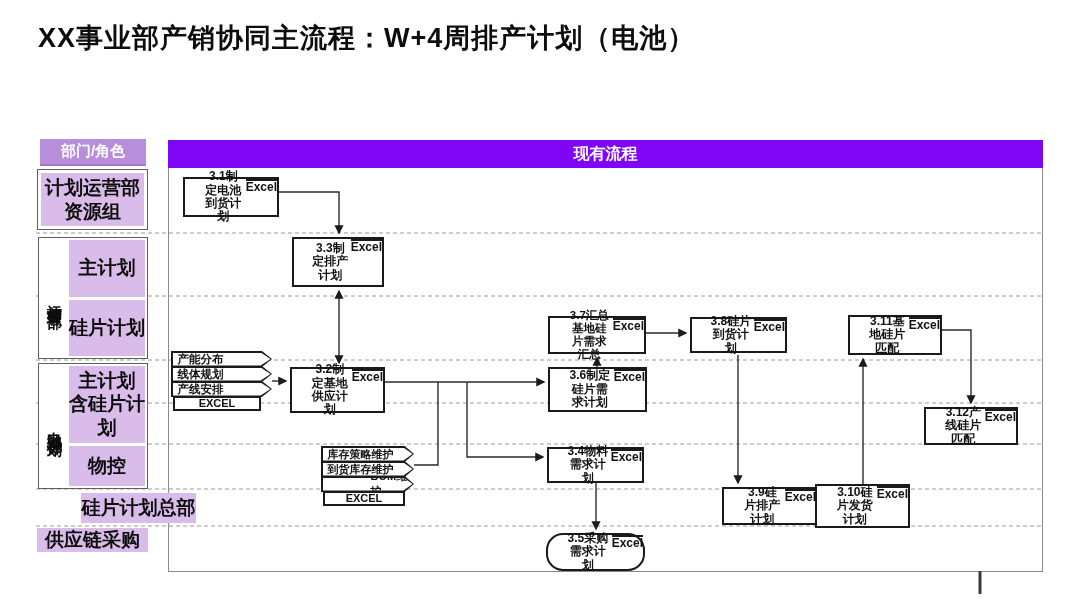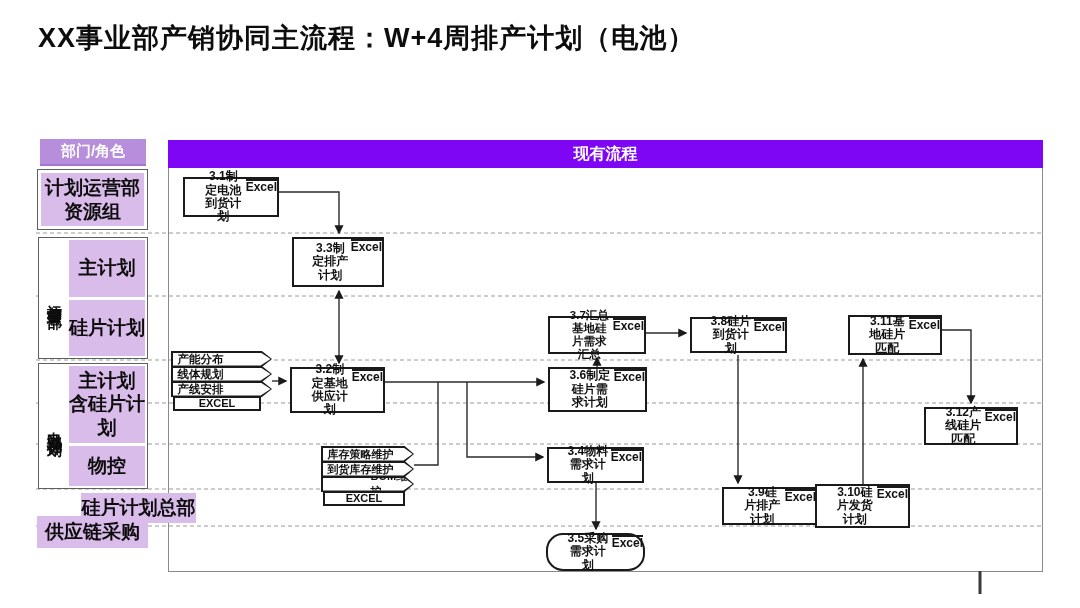--- a/index.html
+++ b/index.html
@@ -99,21 +99,21 @@
   <div class="sb sb-group" style="left:38px;top:363px;width:110px;height:126px;">
     <div class="sb-vlabel">电池基地计划</div>
     <div class="sb-col">
       <div class="sb-cell" style="flex:1.9;">主计划
 含硅片计划</div>
       <div class="sb-cell">物控</div>
     </div>
   </div>
 
   <div class="sb sb-cell" style="left:37px;top:493px;width:115px;height:30px;margin-left:44px;">硅片计划总部</div>
-  <div class="sb sb-cell" style="left:37px;top:516px;width:111px;height:32px;">供应链采购</div>
+  <div class="sb sb-cell" style="left:37px;top:528px;width:111px;height:24px;">供应链采购</div>
 
   <div class="fbox" style="left:183px;top:177px;width:96px;height:40px;">
     <div class="ftitle">3.1制定电池到货计划</div>
     <div class="ftool">Excel</div>
   </div>
 
   <div class="fbox" style="left:292px;top:237px;width:92px;height:50px;">
     <div class="ftitle">3.3制定排产计划</div>
     <div class="ftool">Excel</div>
   </div>

